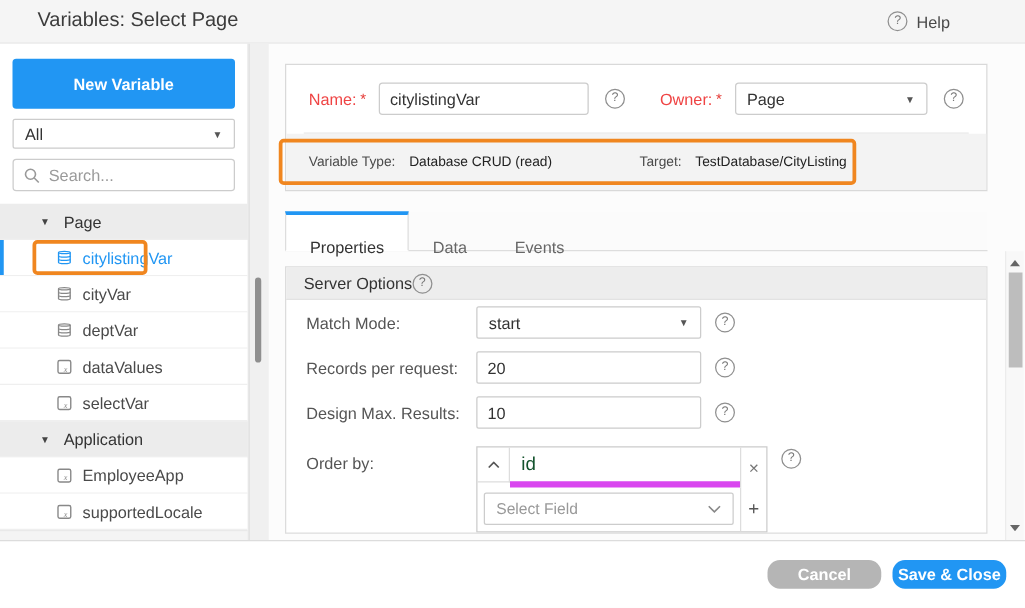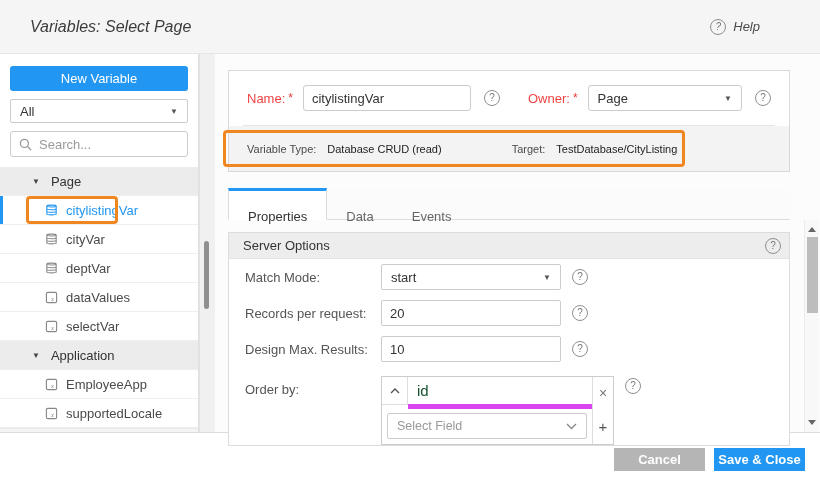--- a/index.html
+++ b/index.html
@@ -1,32 +1,32 @@
 <!DOCTYPE html>
 <html><head>
 <meta charset="utf-8">
 <style>
   * { margin:0; padding:0; box-sizing:border-box; }
   html,body { width:820px; height:486px; }
   body { font-family:"Liberation Sans", sans-serif; background:#fff; color:#333; overflow:hidden; }
   .page { width:820px; height:486px; display:flex; flex-direction:column; background:#fff; }
 
   
-  .topbar { height:54px; background:#f5f5f5; border-bottom:1px solid #e6e6e6; display:flex; align-items:center; justify-content:space-between; padding:0 60px 0 30px; flex:0 0 auto;font-style:italic; }
+  .topbar { height:35px; background:#f5f5f5; border-bottom:1px solid #e6e6e6; display:flex; align-items:center; justify-content:space-between; padding:0 60px 0 30px; flex:0 0 auto; }
   .title { font-size:16px; color:#3c3c3c; }
   .help-link { display:flex; align-items:center; gap:7px; font-size:13px; color:#4a4a4a; cursor:pointer; }
   .qicon { width:16px; height:16px; border:1px solid #8f8f8f; border-radius:50%; color:#777; font-size:10px; line-height:14px; text-align:center; display:inline-block; background:transparent; }
 
   
   .body { flex:1 1 auto; display:flex; min-height:0; position:relative; }
 
   
   .sidebar { width:215px; flex:0 0 auto; position:relative; background:#fff; display:flex; flex-direction:column; }
   .sidebar-inner { margin-right:16px; border-right:1px solid #e0e0e0; display:flex; flex-direction:column; height:100%; }
-  .btn-new { margin:12px 10px 8px 10px; height:25px; background:#2196f3; color:#fff; border:none; border-radius:3px; font-size:13px; font-weight:normal; cursor:pointer; font-family:inherit; }
+  .btn-new { margin:12px 10px 8px 10px; height:40px; background:#2196f3; color:#fff; border:none; border-radius:3px; font-size:13px; font-weight:bold; cursor:pointer; font-family:inherit; }
   .fakeselect { display:flex; align-items:center; justify-content:space-between; border:1px solid #ccc; border-radius:2px; background:#fff; padding:0 9px; font-size:13px; color:#333; cursor:pointer; }
   .sb-filter { margin:0 10px 8px 10px; height:24px; }
   .arrow-dn { font-size:8px; color:#555; }
   .sb-search { margin:0 10px 10px 10px; height:26px; border:1px solid #ccc; border-radius:3px; display:flex; align-items:center; padding:0 8px; background:#fff; }
   .sb-search input { border:none; outline:none; flex:1; font-size:13px; color:#8b5cf6; margin-left:7px; font-family:inherit; background:transparent; }
   .sb-search input::placeholder { color:#9a9a9a; }
   .tree { display:flex; flex-direction:column; }
   .tree-row { height:29px; display:flex; align-items:center; border-bottom:1px solid #efefef; font-size:13px; position:relative; cursor:pointer; }
   .tree-section { background:#ececec; padding-left:32px; color:#333; gap:11px; }
   .tri { font-size:8px; color:#444; }
@@ -60,21 +60,21 @@
   .annot-summary { left:-6px; top:4px; bottom:4px; width:462px; }
 
   
   .tabs { margin:16px 30px 0 13px; display:flex; align-items:flex-end; border-bottom:1px solid #ddd; background:#fbfbfb; }
   .tab { height:29px; line-height:29px; padding:12px 19px; font-size:13px; color:#666; cursor:pointer; }
   .tab.active { background:#fff; border:1px solid #ddd; border-bottom:1px solid #fff; border-top:3px solid #2196f3; height:32px; line-height:27px; margin-bottom:-1px; color:#333; }
 
   
   .tab-content { flex:1 1 auto; position:relative; min-height:0; }
   .panel { margin:12px 30px 0 13px; background:#fff; border:1px solid #dcdcdc; height:214px; }
-  .panel-header { height:26px; background:#ededed; display:flex; align-items:center; justify-content:space-between; padding:0 8px 0 14px; font-size:13px; color:#333; border-bottom:1px solid #e2e2e2; }
+  .panel-header { height:26px; background:#ededed; display:flex; align-items:center; justify-content:flex-start; padding:0 8px 0 14px; font-size:13px; color:#333; border-bottom:1px solid #e2e2e2; }
   .prow { display:flex; align-items:center; padding:5px 0 5px 16px; }
   .prow .flabel { width:136px; flex:0 0 auto; color:#555; }
   .pctl { width:180px; height:26px; border-radius:2px; }
   .prow .hicon { margin-left:11px; }
   .prow-orderby { align-items:flex-start; padding-top:9px; }
   .prow-orderby .flabel { padding-top:6px; }
 
   .orderby { display:grid; grid-template-columns:26px 184px 21px; border:1px solid #ccc; background:#fff; }
   .ob-up { grid-row:1; grid-column:1; height:28px; border-right:1px solid #ddd; border-bottom:1px solid #ddd; display:flex; align-items:center; justify-content:center; cursor:pointer; }
   .ob-val { grid-row:1; grid-column:2; border-bottom:5px solid #d946ef; line-height:27px; padding-left:9px; font-size:15px; color:#14532d; }
@@ -86,21 +86,21 @@
 
   
   .vscroll { position:absolute; right:1px; top:0; bottom:0; width:15px; background:#f8f8f8; border-left:1px solid #ececec; }
   .vs-up, .vs-dn { position:absolute; left:3px; width:0; height:0; border-left:4px solid transparent; border-right:4px solid transparent; }
   .vs-up { top:7px; border-bottom:5px solid #666; }
   .vs-dn { bottom:7px; border-top:5px solid #666; }
   .vs-thumb { position:absolute; left:2px; width:11px; top:17px; height:76px; background:#bdbdbd; }
 
   
   .footer { height:54px; flex:0 0 auto; border-top:1px solid #dcdcdc; background:#fff; display:flex; align-items:center; justify-content:flex-end; gap:9px; padding-right:15px; }
-  .fbtn { height:23px; width:91px; border:none; border-radius:0; color:#fff; font-size:13px; font-weight:bold; cursor:pointer; font-family:inherit; }
+  .fbtn { height:23px; width:91px; border:none; border-radius:10px; color:#fff; font-size:13px; font-weight:bold; cursor:pointer; font-family:inherit; }
   .fbtn-cancel { background:#b5b5b5; }
   .fbtn-save { background:#8d8d8d; }
   .fbtn-savec { background:#2196f3; }
 
   svg { display:block; }
 </style>
 </head>
 <body>
 
 <div class="page">

